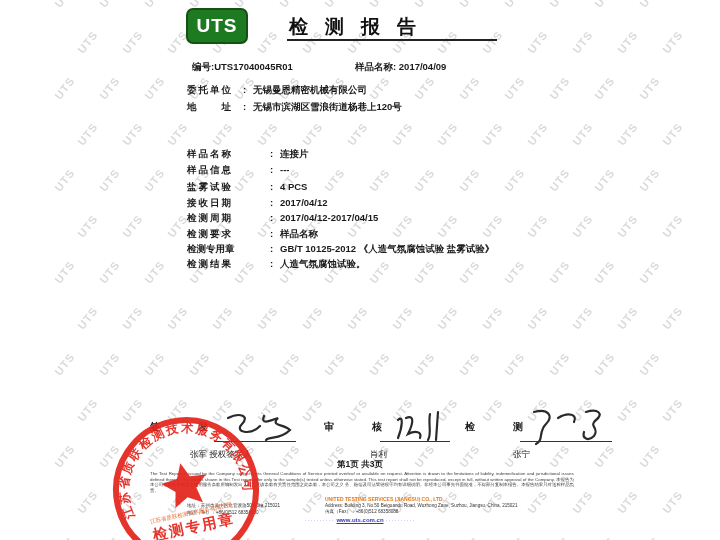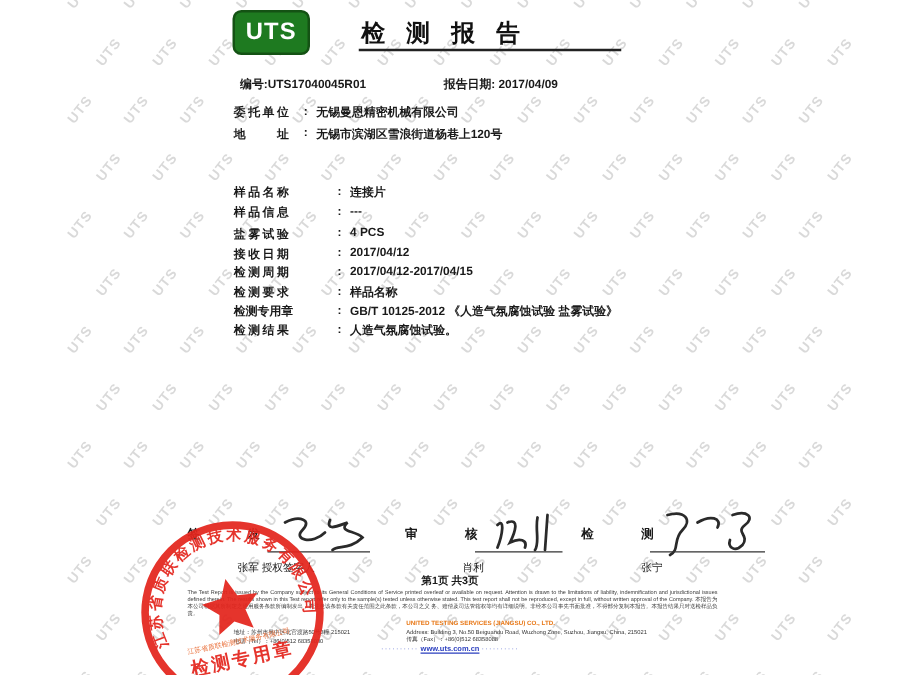--- a/index.html
+++ b/index.html
@@ -233,21 +233,21 @@
     </div>
 
   <div class="logo">
     <span>UTS</span>
   </div>
   <div class="title">检测报告</div>
   <div class="title-underline"></div>
 
   <div class="no-row">
     <span>编号:</span><span>UTS17040045R01</span>
-    <span class="date"><span>报告日期:</span> <span>2017/04/09</span></span>
+    <span class="date"><span>样品名称:</span> <span>2017/04/09</span></span>
   </div>
 
   <div class="row client" style="top:84px">
     <span class="lbl">委托单位</span>
     <span class="colon">:</span>
     <span class="val">无锡曼恩精密机械有限公司</span>
   </div>
   <div class="row client" style="top:101px">
     <span class="lbl">地址</span>
     <span class="colon">:</span>

